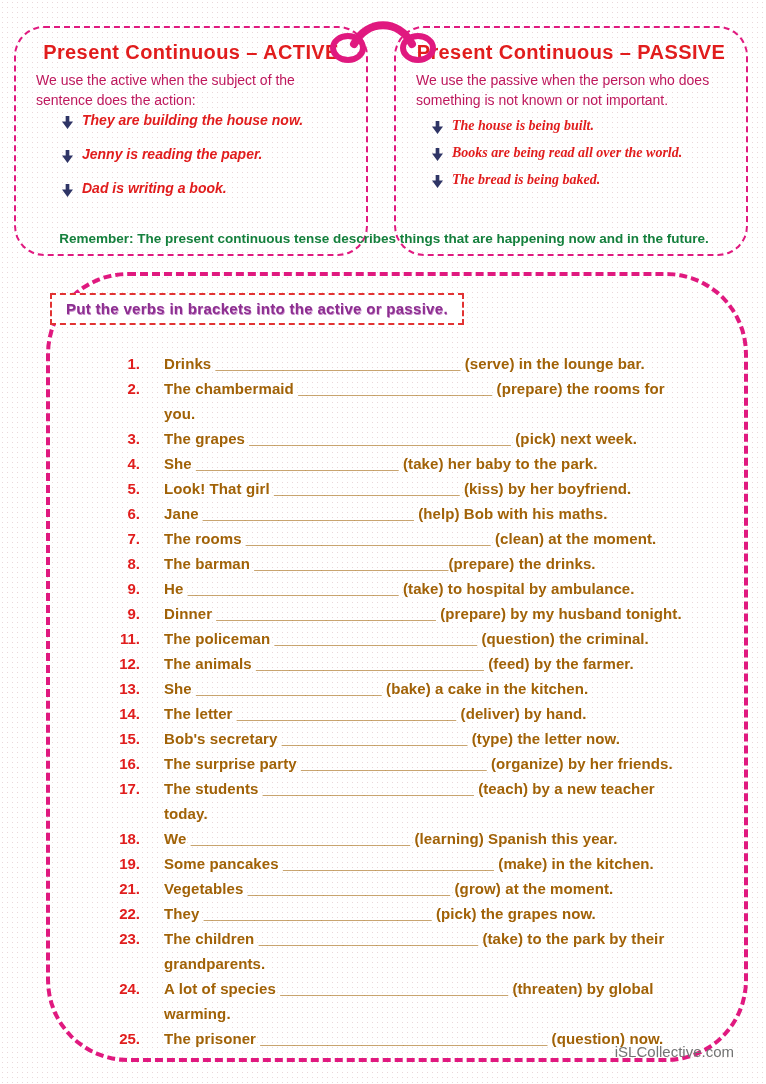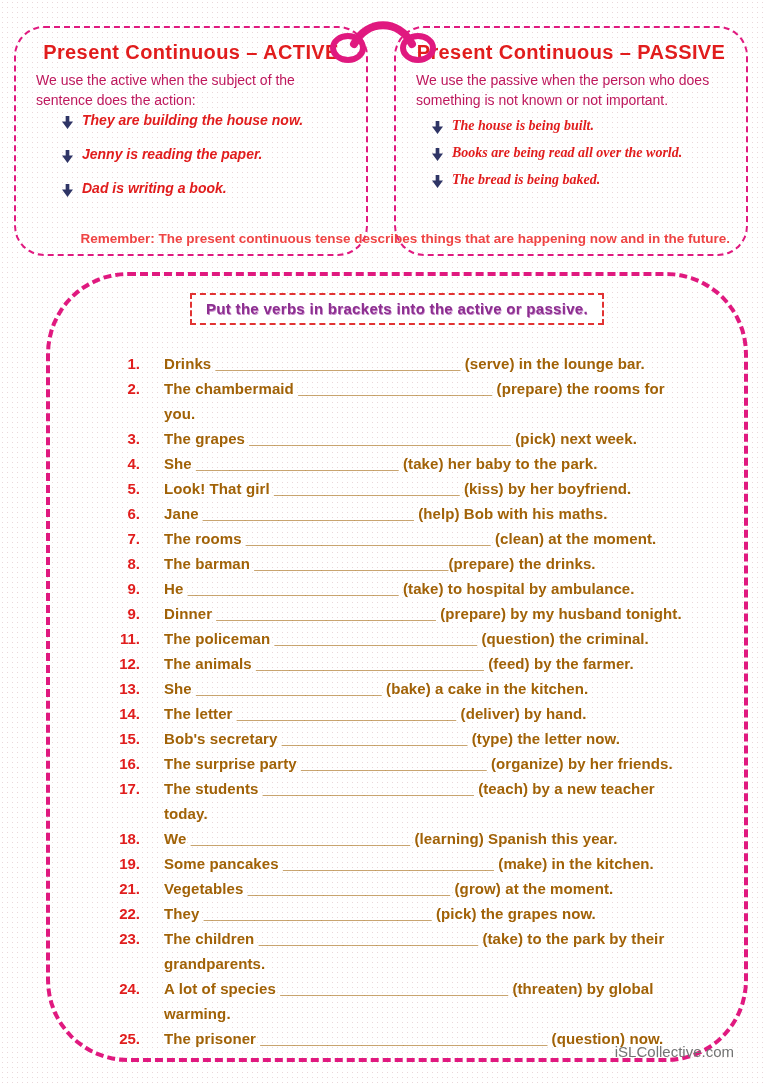--- a/index.html
+++ b/index.html
@@ -47,38 +47,38 @@
     font-style:italic;
     font-size:14px;
     line-height:20px;
   }
   #active-box  .example-row { margin-bottom:10px; }
   #passive-box .example-row { margin-bottom:3px; }
   .bullet-ico { flex:0 0 auto; margin-top:4px; }
   #remember-note {
     position:absolute;
     left:38px; top:231px; width:692px;
-    text-align:right;
-    color:#ef4444;
+    text-align:center;
+    color:#15803d;
     font-weight:700;
     font-size:13.5px;
     z-index:5;
   }
   #ornament {
     position:absolute;
     left:330px; top:11px;
     z-index:6;
   }
   #exercise-box {
     position:absolute;
     left:46px; top:272px; width:702px; height:790px;
     border:4px dashed #e0197f;
     border-radius:82px;
   }
-  #instruction-wrap { text-align:center; margin-top:17px; }
+  #instruction-wrap { margin-top:17px; }
   #instruction-banner {
     display:inline-block;
     border:2px dashed #e23333;
     background:#ffffff;
     color:#8c2f90;
     font-weight:700;
     font-size:15px;
     letter-spacing:0.3px;
     padding:5px 14px 6px 14px;
     text-shadow:0.6px 0.6px 0 #c989cb;

